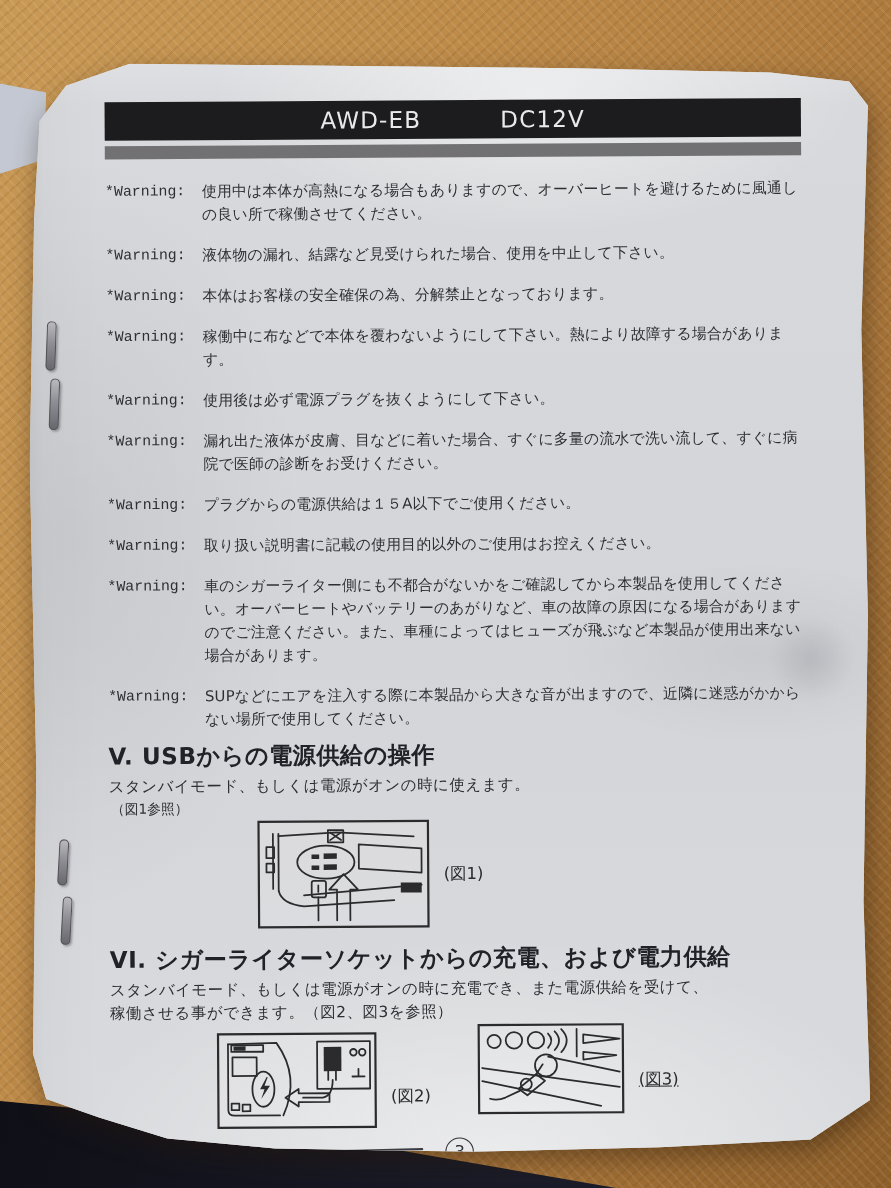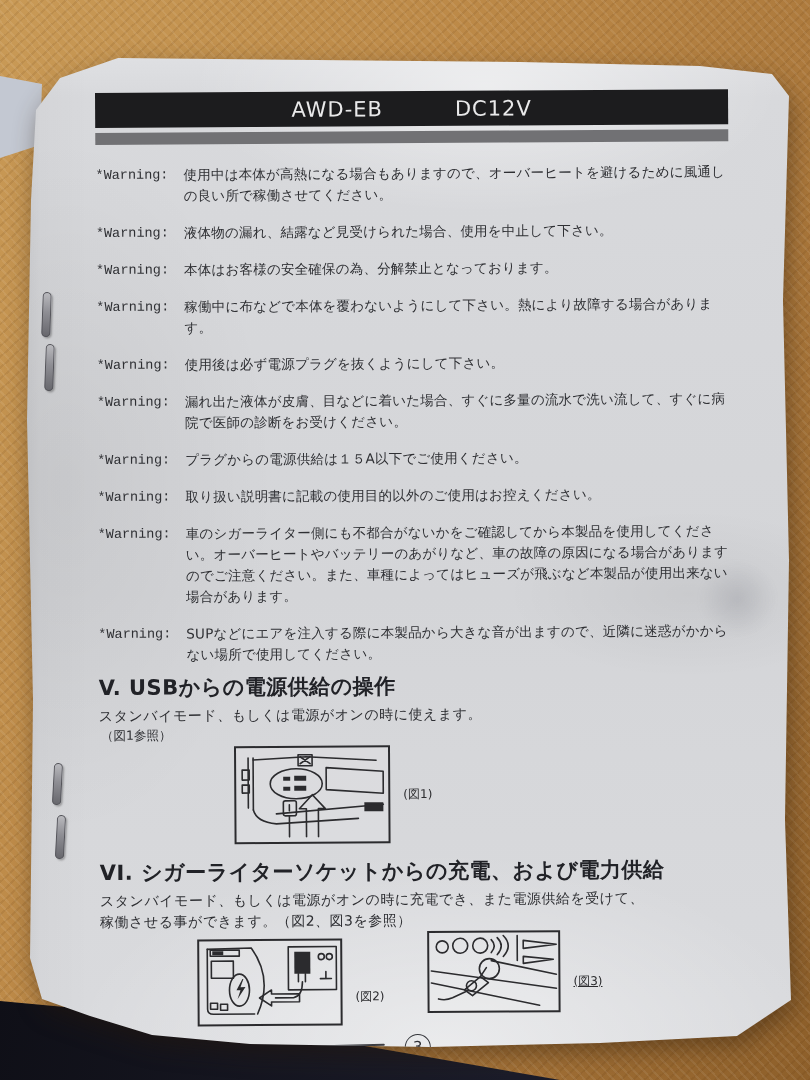--- a/index.html
+++ b/index.html
@@ -31,21 +31,20 @@
       radial-gradient(420px 180px at 60% 8%, rgba(255,255,255,0.5), rgba(255,255,255,0) 70%),
       radial-gradient(300px 500px at 8% 45%, rgba(0,0,0,0.06), rgba(0,0,0,0) 70%),
       radial-gradient(500px 260px at 55% 97%, rgba(255,255,255,0.45), rgba(255,255,255,0) 75%),
       radial-gradient(260px 120px at 85% 55%, rgba(0,0,0,0.05), rgba(0,0,0,0) 70%),
       linear-gradient(90deg, rgba(0,0,0,0.10) 0 6px, rgba(0,0,0,0.02) 40px, rgba(0,0,0,0) 90px),
       linear-gradient(180deg,#eef0f2 0%,#e3e4e7 3%,#d8d9dc 9%,#d4d5d8 55%,#dadbde 100%);
     clip-path:polygon(118px 58px,520px 62px,700px 66px,772px 74px,789px 96px,
       783px 300px,789px 560px,785px 820px,791px 1000px,737px 1036px,600px 1043px,
       430px 1047px,250px 1044px,152px 1035px,90px 1016px,42px 999px,30px 958px,
       33px 700px,27px 420px,31px 200px,36px 110px,60px 78px);
-    border-radius:11px;
   }
   .bleed{ position:absolute; left:690px; top:552px; width:95px; height:95px;
     background:radial-gradient(closest-side, rgba(110,112,122,0.22), rgba(110,112,122,0) 80%);
     filter:blur(3px); }
   .staple{ position:absolute; width:9px; border-radius:5px;
     background:linear-gradient(180deg,#bcbcc0,#8e8e94 45%,#66666c);
     box-shadow:inset 0 0 0 1px #55555b, 1.5px 1.5px 2px rgba(0,0,0,0.28); }
 
   .content{ position:absolute; left:95px; top:93px; width:633px;
     transform:rotate(-0.35deg); transform-origin:top left; color:#2e2f33; }
@@ -61,21 +60,21 @@
   .warn-text{ flex:1; letter-spacing:0.2px; }
 
   .sec-title{ font-size:21px; line-height:28px; font-weight:700; color:#212227;
     letter-spacing:0.5px; }
   .sec-v{ margin-top:8px; }
   .sec-body{ font-size:14px; line-height:21px; margin-top:4px; letter-spacing:0.5px; }
   .fig-ref{ font-size:12.5px; line-height:17px; margin-left:2px; }
 
   .fig-row{ display:flex; align-items:center; }
   .fig-box{ border:2.5px solid #2b2b2e; background:rgba(255,255,255,0.12); }
-  .fig-caption{ font-size:12px; color:#2b2b2e; margin-left:13px; }
+  .fig-caption{ font-size:15px; color:#2b2b2e; margin-left:13px; }
   .fig1-row{ margin:3px 0 0 135px; }
   .figs-row{ margin-top:7px; margin-left:97px; align-items:flex-start; }
   .fig3-wrap{ display:flex; align-items:center; margin-left:43px; margin-top:-7px; }
   .fig2-wrap{ display:flex; align-items:center; }
   .fig2-wrap .fig-caption{ margin-top:30px; }
   .fig3-wrap .fig-caption{ margin-top:20px;text-decoration:underline; }
   svg .ln{ fill:none; stroke:#2b2b2e; stroke-width:1.6; stroke-linecap:round; stroke-linejoin:round; }
   svg .fl{ fill:#2b2b2e; stroke:none; }
 
   .footer{ display:flex; align-items:center; margin-top:9px; }

